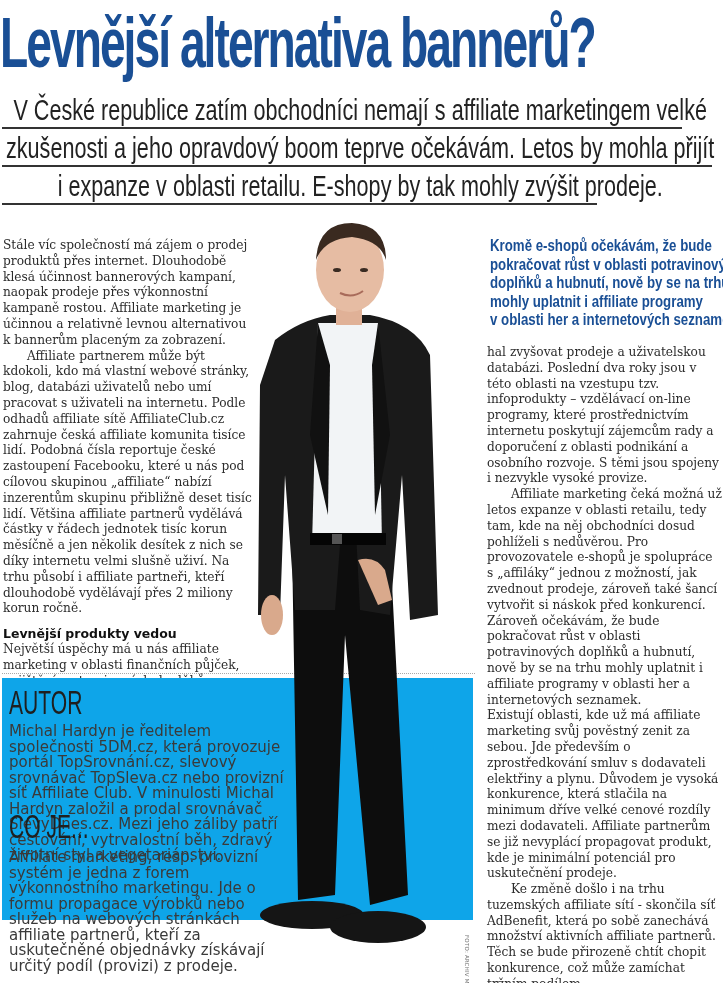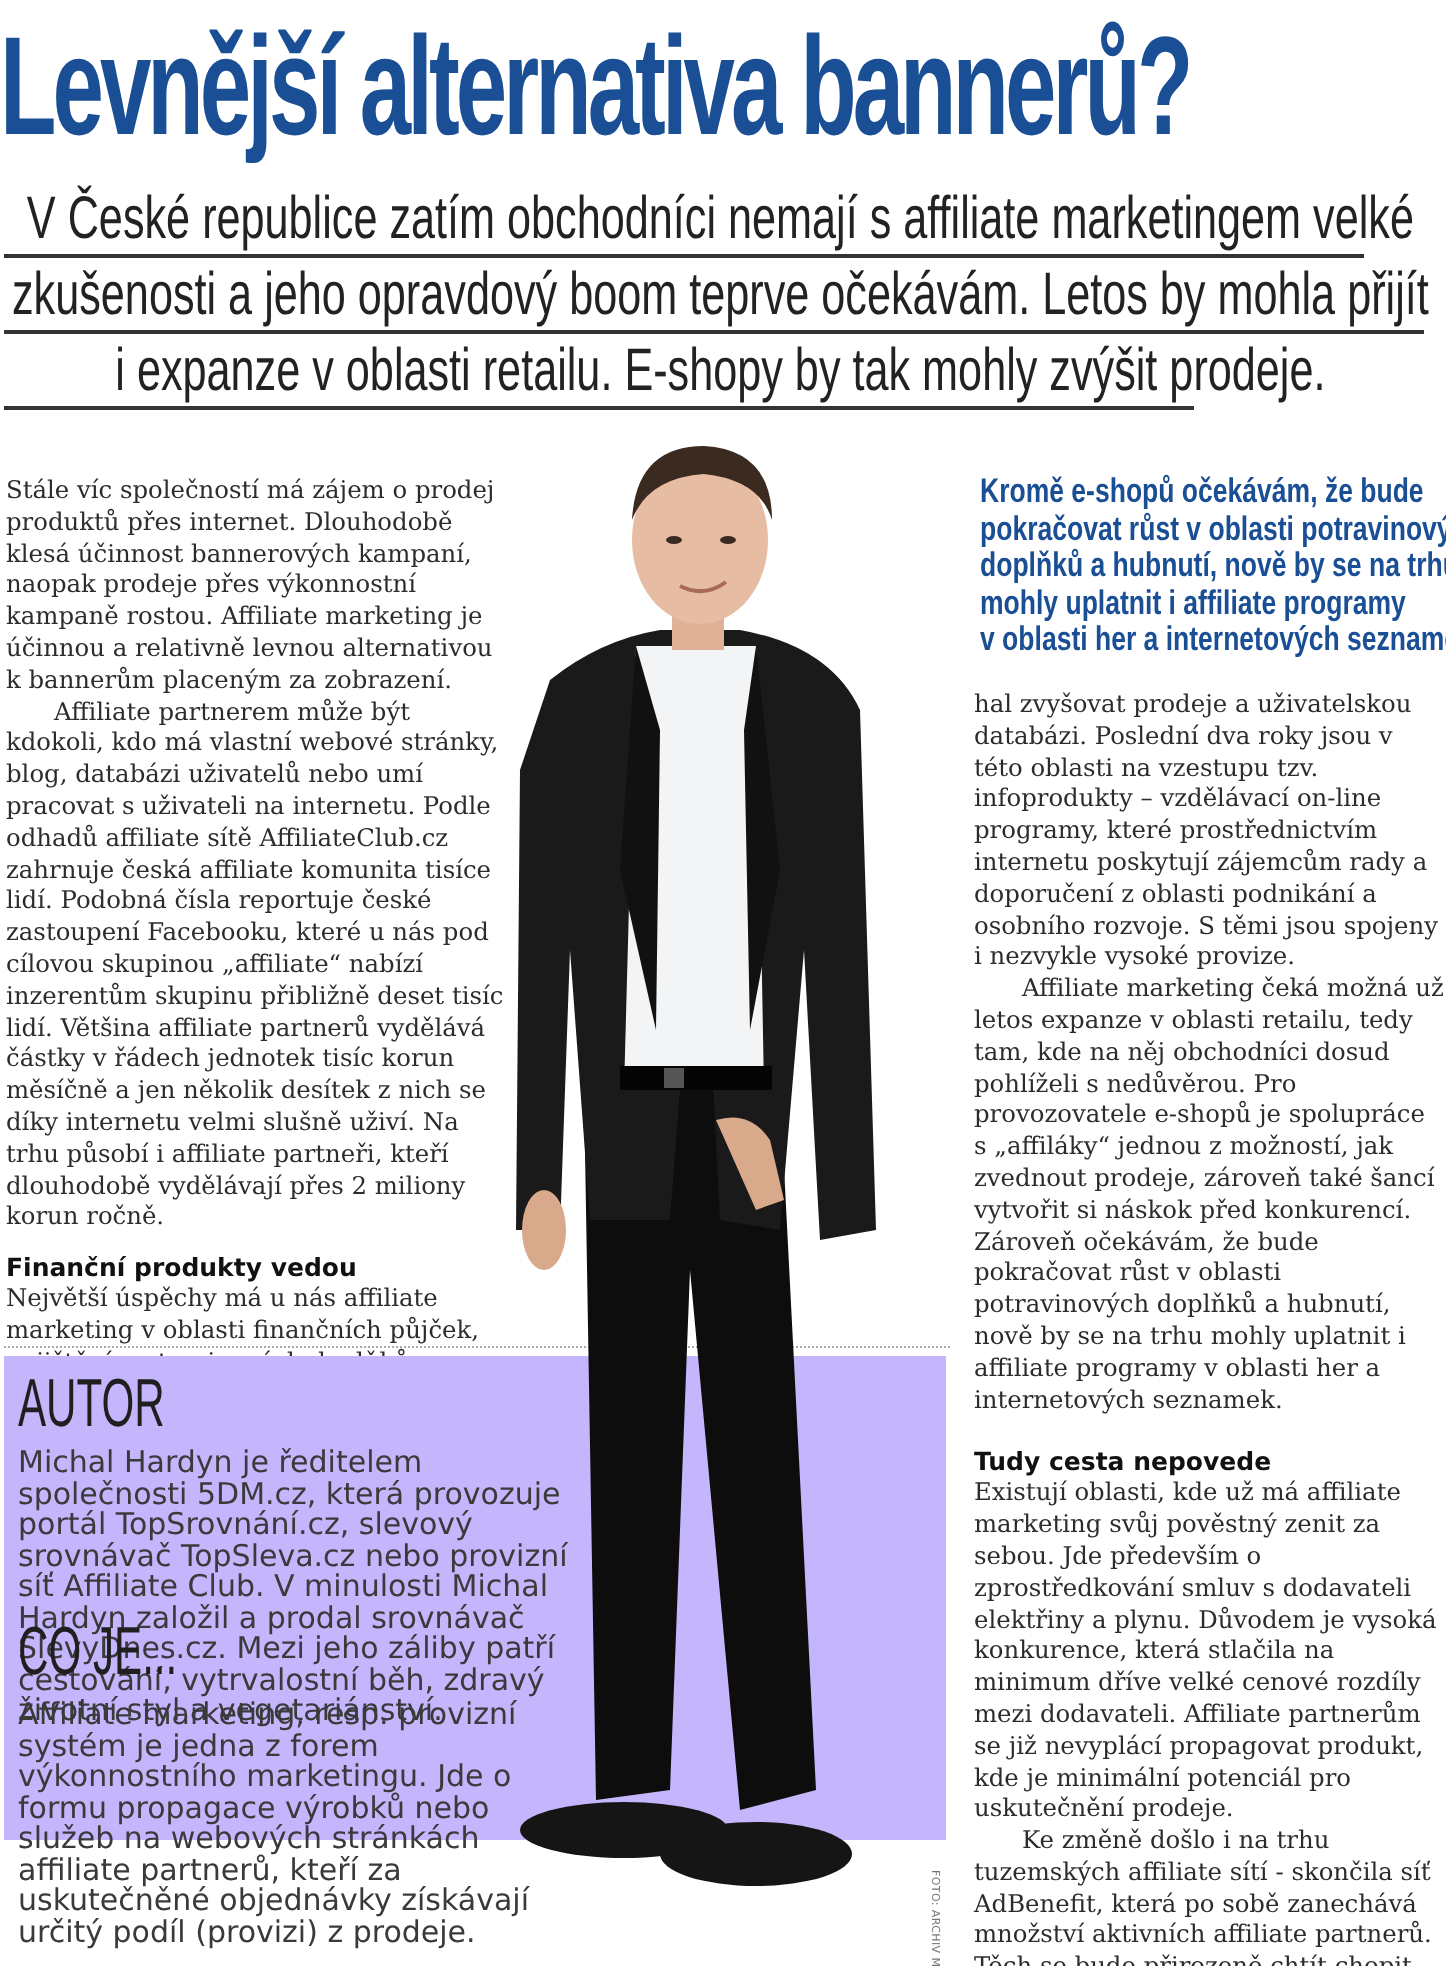--- a/index.html
+++ b/index.html
@@ -41,21 +41,21 @@
   }
   .pullquote span { display: block; white-space: nowrap; transform: scaleX(0.78); transform-origin: left top; }
 
   .dotted-rule {
     position: absolute; left: 2px; top: 673px; width: 473px; height: 0;
     border-top: 1px dotted #a9a9a9;
   }
 
   .infobox {
     position: absolute; left: 2px; top: 678px; width: 471px; height: 242px;
-    background: #c4b5fd;
+    background: #0ea5e9;
   }
   .box-title {
     position: absolute; font-family: "Liberation Sans", sans-serif; color: #1f1f1f;
     font-size: 34px; line-height: 36px; transform: scaleX(0.62); transform-origin: left top;
     white-space: nowrap;
   }
   .box-text {
     position: absolute; font-family: "DejaVu Sans", sans-serif; font-size: 15px;
     line-height: 15.5px; color: #3a3a3a; width: 285px;
   }
@@ -77,36 +77,35 @@
   <span class="lead-line">zkušenosti a jeho opravdový boom teprve očekávám. Letos by mohla přijít</span>
   <span class="lead-line">i expanze v oblasti retailu. E-shopy by tak mohly zvýšit prodeje.</span>
   <div class="lead-rule" style="top:35px; width:680px;"></div>
   <div class="lead-rule" style="top:73px; width:710px;"></div>
   <div class="lead-rule" style="top:111px; width:595px;"></div>
 </div>
 
 <div class="col col-left">
   <p>Stále víc společností má zájem o prodej produktů přes internet. Dlouhodobě klesá účinnost bannerových kampaní, naopak prodeje přes výkonnostní kampaně rostou. Affiliate marketing je účinnou a relativně levnou alternativou k bannerům placeným za zobrazení.</p>
   <p class="indent">Affiliate partnerem může být kdokoli, kdo má vlastní webové stránky, blog, databázi uživatelů nebo umí pracovat s uživateli na internetu. Podle odhadů affiliate sítě AffiliateClub.cz zahrnuje česká affiliate komunita tisíce lidí. Podobná čísla reportuje české zastoupení Facebooku, které u nás pod cílovou skupinou „affiliate“ nabízí inzerentům skupinu přibližně deset tisíc lidí. Většina affiliate partnerů vydělává částky v řádech jednotek tisíc korun měsíčně a jen několik desítek z nich se díky internetu velmi slušně uživí. Na trhu působí i affiliate partneři, kteří dlouhodobě vydělávají přes 2 miliony korun ročně.</p>
-  <div class="subhead">Finanční produkty vedou</div>
+  <div class="subhead">Levnější produkty vedou</div>
   <p>Největší úspěchy má u nás affiliate marketing v oblasti finančních půjček, pojištění, potravinových doplňků, hubnutí, produktů podporujících zdraví, sportovních sázek, prodeje letenek a zájezdů. Affiliate marketing využívalo mimo jiné několik desítek slevových serverů, kterým pomá-</p>
 </div>
 
 <div class="pullquote">
   <span>Kromě e-shopů očekávám, že bude</span>
   <span>pokračovat růst v oblasti potravinových</span>
   <span>doplňků a hubnutí, nově by se na trhu</span>
   <span>mohly uplatnit i affiliate programy</span>
   <span>v oblasti her a internetových seznamek.</span>
 </div>
 
 <div class="col col-right">
   <p>hal zvyšovat prodeje a uživatelskou databázi. Poslední dva roky jsou v této oblasti na vzestupu tzv. infoprodukty – vzdělávací on-line programy, které prostřednictvím internetu poskytují zájemcům rady a doporučení z oblasti podnikání a osobního rozvoje. S těmi jsou spojeny i nezvykle vysoké provize.</p>
   <p class="indent">Affiliate marketing čeká možná už letos expanze v oblasti retailu, tedy tam, kde na něj obchodníci dosud pohlíželi s nedůvěrou. Pro provozovatele e-shopů je spolupráce s „affiláky“ jednou z možností, jak zvednout prodeje, zároveň také šancí vytvořit si náskok před konkurencí. Zároveň očekávám, že bude pokračovat růst v oblasti potravinových doplňků a hubnutí, nově by se na trhu mohly uplatnit i affiliate programy v oblasti her a internetových seznamek.</p>
-  <div class="subhead" style="margin-top:14px;">Tudy cesta nepovede</div>
   <p>Existují oblasti, kde už má affiliate marketing svůj pověstný zenit za sebou. Jde především o zprostředkování smluv s dodavateli elektřiny a plynu. Důvodem je vysoká konkurence, která stlačila na minimum dříve velké cenové rozdíly mezi dodavateli. Affiliate partnerům se již nevyplácí propagovat produkt, kde je minimální potenciál pro uskutečnění prodeje.</p>
   <p class="indent">Ke změně došlo i na trhu tuzemských affiliate sítí - skončila síť AdBenefit, která po sobě zanechává množství aktivních affiliate partnerů. Těch se bude přirozeně chtít chopit konkurence, což může zamíchat tržním podílem.</p>
 </div>
 
 <div class="dotted-rule"></div>
 
 <div class="infobox">
   <div class="box-title" style="left:7px; top:6px;">AUTOR</div>
   <div class="box-text" style="left:7px; top:46px;">Michal Hardyn je ředitelem společnosti 5DM.cz, která provozuje portál TopSrovnání.cz, slevový srovnávač TopSleva.cz nebo provizní síť Affiliate Club. V minulosti Michal Hardyn založil a prodal srovnávač SlevyDnes.cz. Mezi jeho záliby patří cestování, vytrvalostní běh, zdravý životní styl a vegetariánství.</div>
   <div class="box-title" style="left:7px; top:130px;">CO JE...</div>

